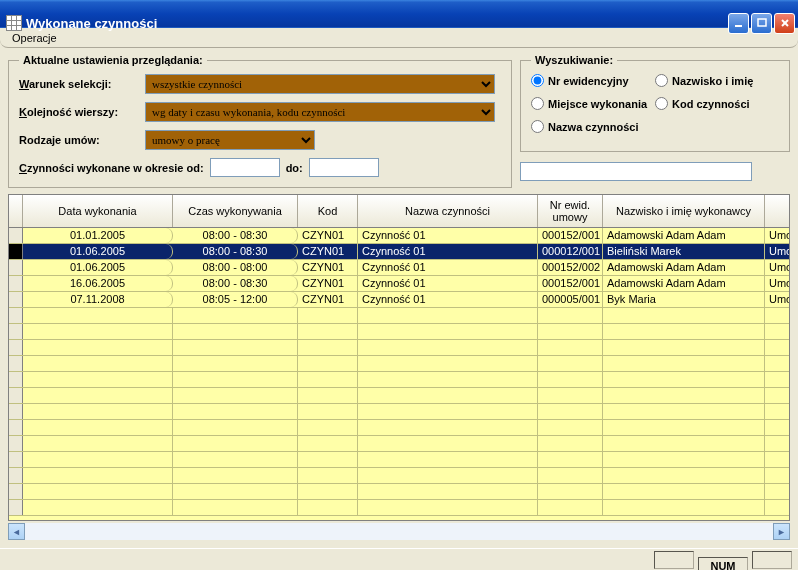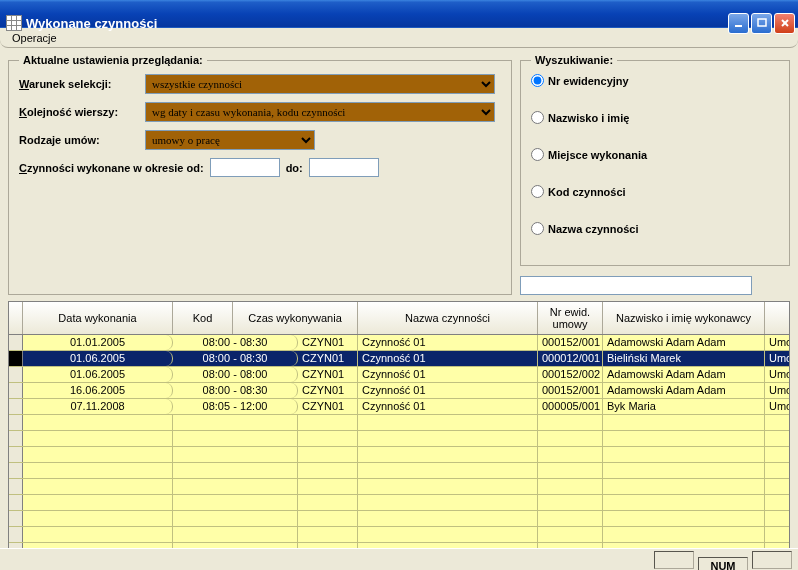--- a/index.html
+++ b/index.html
@@ -28,21 +28,21 @@
 .row label { font-weight: bold; width: 120px; }
 .row .underline { text-decoration: underline; }
 
 select { font-family: Tahoma; font-size: 11px; background: #a16207; border: 1px solid #7f9db9; height: 20px; padding: 1px 2px; }
 select.wide { width: 350px; }
 select.mid { width: 170px; }
 
 input[type=text] { font-family: Tahoma; font-size: 11px; background: #fff; border: 1px solid #7f9db9; height: 19px; padding: 1px 3px; }
 .date-input { width: 70px; }
 
-.radio-grid { display: grid; grid-template-columns: 1fr; row-gap: 24px; margin-bottom: 20px; }
+.radio-grid { display: grid; grid-template-columns: 1fr 1fr; row-gap: 10px; margin-bottom: 8px; }
 .radio-item { display: flex; align-items: center; gap: 4px; font-weight: bold; cursor: pointer; }
 .radio-item input { margin: 0; }
 
 .search-input { width: 232px; margin-top: 10px; }
 
 .grid-wrap { margin: 0 8px; border: 1px solid #808080; background: #ffffa8; height: 327px; overflow: hidden; position: relative; }
 .grid-head { display: flex; background: #5eead4; border-bottom: 1px solid #808080; }
 .grid-head .hcell { border-right: 1px solid #aca899; display: flex; align-items: center; justify-content: center; text-align: center; padding: 3px 2px; background: linear-gradient(to bottom, #fff, #ece9d8); font-size: 11px; }
 .grid-head .hcell.tall { height: 32px; }
 
@@ -166,22 +166,22 @@
       </div>
     </fieldset>
     <input type="text" class="search-input" value="" style="">
   </div>
 </div>
 
 <div class="grid-wrap">
   <div class="grid-head">
     <div class="hcell tall col-mark"></div>
     <div class="hcell tall col-date">Data wykonania</div>
+    <div class="hcell tall col-time">Czas wykonywania</div>
     <div class="hcell tall col-kod">Kod</div>
-    <div class="hcell tall col-time">Czas wykonywania</div>
     <div class="hcell tall col-name">Nazwa czynności</div>
     <div class="hcell tall col-nr">Nr ewid. umowy</div>
     <div class="hcell tall col-person">Nazwisko i imię wykonawcy</div>
     <div class="hcell tall col-last"></div>
   </div>
   <div class="grid-body" id="grid-body">
       <div class="grid-row">
         <div class="mark col-mark"></div>
         <div class="cell center col-date">01.01.2005</div>
         <div class="cell center col-time">08:00 - 08:30</div>

